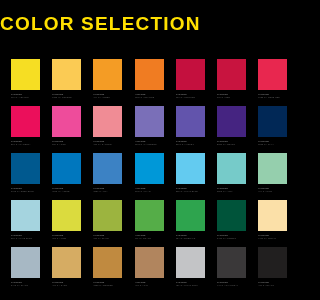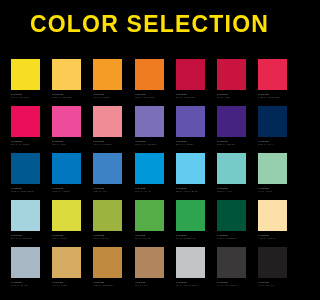--- a/index.html
+++ b/index.html
@@ -18,24 +18,24 @@
     position: relative;
     width: 299px;
     height: 300px;
     background: #000000;
   }
   #title {
     position: absolute;
     top: 13px;
     left: 0;
     width: 299px;
-    text-align: center;
+    text-align: left;
     color: #FFE000;
     font-family: "Liberation Sans", sans-serif;
-    font-size: 23px;
+    font-size: 19px;
     font-weight: bold;
     letter-spacing: 1.2px;
     line-height: 22px;
     white-space: nowrap;
   }
   #grid {
     position: absolute;
     top: 59px;
     left: 11px;
     width: 288px;

